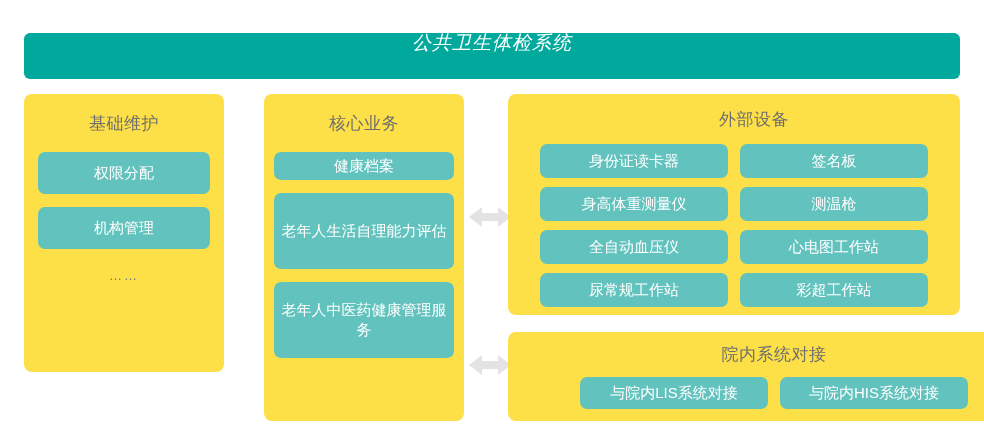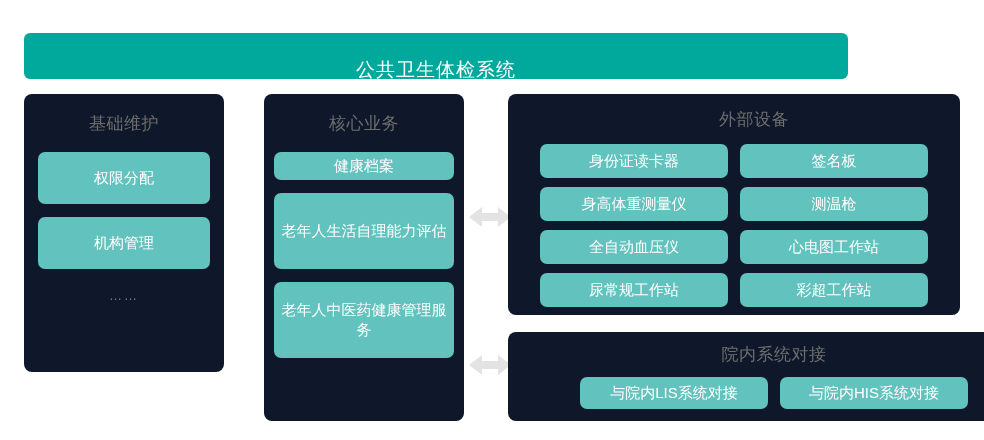--- a/index.html
+++ b/index.html
@@ -20,40 +20,41 @@
     width: 984px;
     height: 440px;
     background: #ffffff;
   }
 
   
   .header-banner {
     position: absolute;
     left: 24px;
     top: 33px;
-    width: 824px;
+    width: 936px;
     height: 46px;
     background: #01a99d;
     border-radius: 6px;
     display: flex;
-    align-items: flex-end;
+    align-items: flex-start;
     justify-content: center;
+    font-style: italic;
   }
   .header-title {
     color: #ffffff;
     font-size: 19px;
     letter-spacing: 1px;
     font-weight: normal;
     line-height: 1;
   }
 
   
   .panel {
     position: absolute;
-    background: #0f172a;
+    background: #fde047;
     border-radius: 8px;
     box-sizing: border-box;
   }
   .panel-title {
     text-align: center;
     color: #6e6e6e;
     font-size: 17px;
     line-height: 1;
     letter-spacing: 0.5px;
   }
@@ -81,21 +82,21 @@
     height: 278px;
   }
   #panel-basic .panel-title { margin-top: 21px; }
   #panel-basic .pill-list {
     margin: 20px auto 0 auto;
     width: 172px;
     display: flex;
     flex-direction: column;
     gap: 13px;
   }
-  #panel-basic .pill { height: 52px; }
+  #panel-basic .pill { height: 42px; }
   .ellipsis-dots {
     margin-top: 20px;
     text-align: center;
     color: #7a7a7a;
     font-size: 13px;
     letter-spacing: 2px;
     line-height: 1;
   }
 
   

